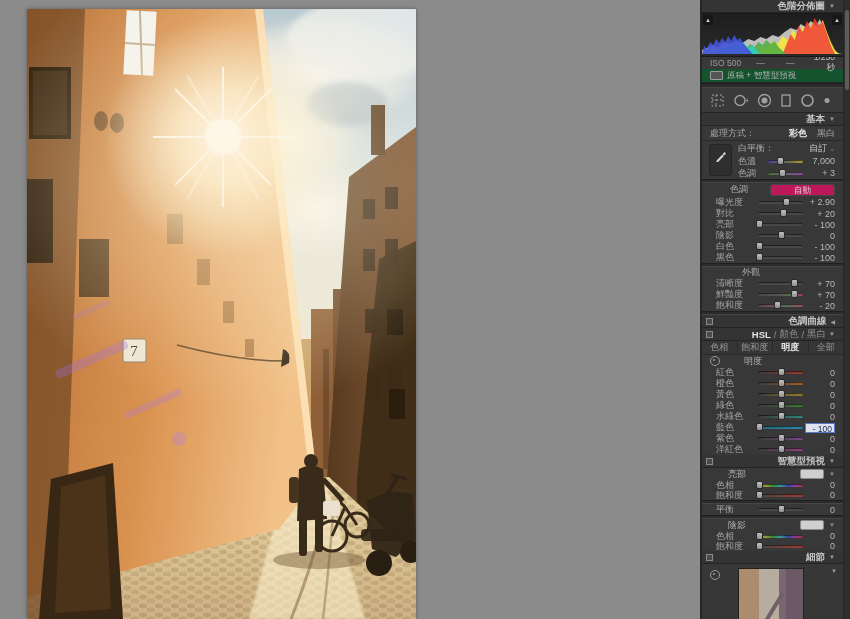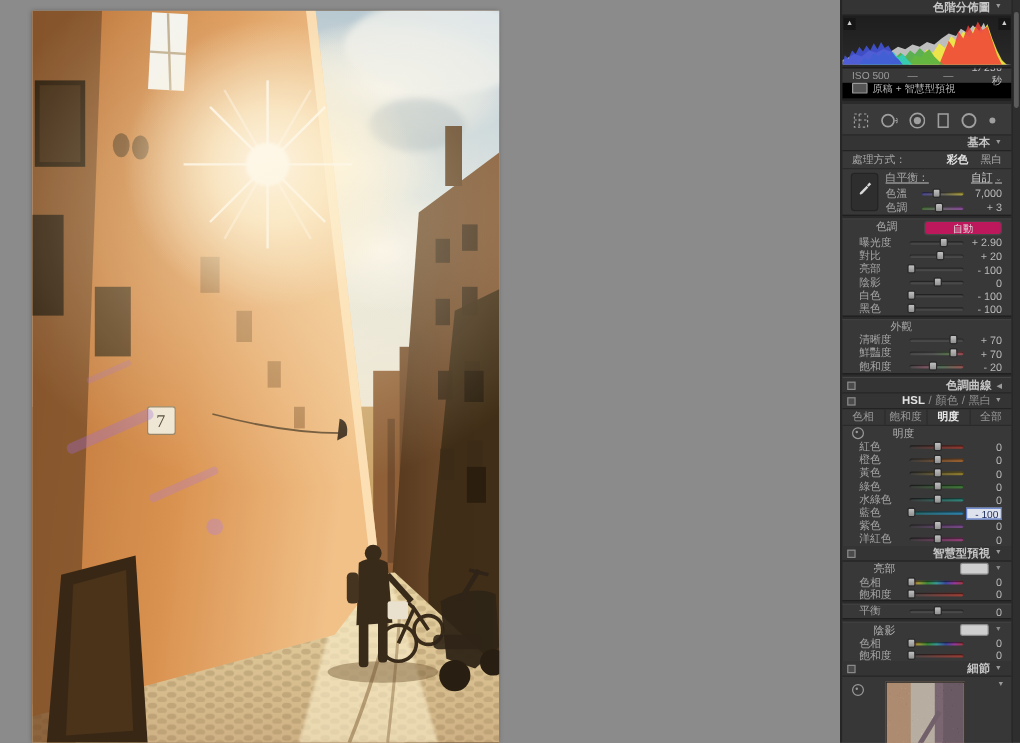--- a/index.html
+++ b/index.html
@@ -23,22 +23,22 @@
   .sep{height:3px;background:#2b2b2b;border-top:1px solid #1f1f1f;border-bottom:1px solid #454545;}
   
   #histBox{height:42px;margin:0;position:relative;background:linear-gradient(#1e1e1e,#2a2a2a);
            border:1px solid #1a1a1a;border-left:none;border-right:none;}
   .clipbox{position:absolute;top:1px;width:10px;height:10px;background:#161616;display:flex;
            align-items:center;justify-content:center;color:#cfcfcf;font-size:6px;line-height:6px;}
   .clipbox.l{left:1px;} .clipbox.r{right:1px;}
   #histInfo{height:12px;display:flex;align-items:center;padding:0 8px;gap:0;color:#9c9c9c;font-size:8.5px;}
   #histInfo span{flex:1;text-align:center;}
   #histInfo span:first-child{text-align:left;flex:1.2;}
-  #histInfo span:last-child{text-align:right;color:#c2c2c2;font-family:Liberation Mono, monospace;}
-  #previewRow{height:13px;display:flex;gap:4px;padding:0 8px;background:#000000;
+  #histInfo span:last-child{text-align:right;color:#c2c2c2;}
+  #previewRow{height:13px;display:flex;align-items:center;gap:4px;padding:0 8px;background:#14532d;
               color:#b5b5b5;font-size:8.5px;border-bottom:1px solid #242424;}
   .badge{width:11px;height:7px;border:1px solid #9a9a9a;border-radius:1px;background:#555;}
   
   #tools{height:24px;display:flex;align-items:center;gap:9px;padding:0 8px;background:#3a3a3a;
          border-bottom:1px solid #232323;}
   #tools svg{display:block;}
   #tools .brushline{flex:1;height:2px;background:#9a9a9a;border-radius:1px;margin-left:-4px;}
   
   .row{display:flex;align-items:center;padding:0 8px;box-sizing:border-box;}
   .srow{display:flex;align-items:center;padding:0 8px 0 14px;box-sizing:border-box;height:12px;}
@@ -62,21 +62,21 @@
   .t-magenta{background:linear-gradient(90deg,#3c3c3c,#98407c);}
   .t-hue{background:linear-gradient(90deg,#a03a3a,#a09a3a,#3a8a3a,#3a9a9a,#3a4aa0,#9a3a9a,#a03a3a);}
   .t-ssat{background:linear-gradient(90deg,#484848,#a03e36);}
   
   #treatRow{height:15px;justify-content:space-between;border-bottom:1px solid #2a2a2a;color:#a5a5a5;}
   #treatRow .opts{display:flex;gap:10px;margin-left:32px;}
   #treatRow .on{color:#e6e6e6;font-weight:bold;}
   #wbBlock{position:relative;padding-left:34px;}
   #dropperWell{position:absolute;left:7px;top:3px;width:21px;height:30px;background:#2e2e2e;
                border-radius:3px;border:1px solid #242424;display:flex;align-items:center;justify-content:center;}
-  #wbRow{height:14px;display:flex;align-items:center;justify-content:space-between;padding:0 8px 0 8px;text-decoration:underline;}
+  #wbRow{height:14px;display:flex;align-items:center;justify-content:space-between;padding:0 8px 0 8px;}
   #wbRow .wbv{color:#d0d0d0;}
   #wbRow .caret{color:#8a8a8a;font-size:7px;margin-left:2px;}
   #toneHead{height:13px;display:flex;align-items:center;justify-content:space-between;padding:0 8px 0 28px;}
   #toneHead .auto{background:#be185d;border:1px solid #474747;border-radius:3px;color:#ddd;
                   padding:0 23px;height:10px;line-height:10px;font-size:8.5px;}
   .sublabel{height:11px;display:flex;align-items:center;padding-left:40px;color:#a5a5a5;}
   
   #hslTitle{gap:3px;}
   #hslTitle .hot{color:#e2e2e2;} #hslTitle .dim{color:#8f8f8f;font-weight:normal;}
   #hslTabs{height:13px;display:flex;align-items:center;border-bottom:1px solid #2a2a2a;background:#363636;}

